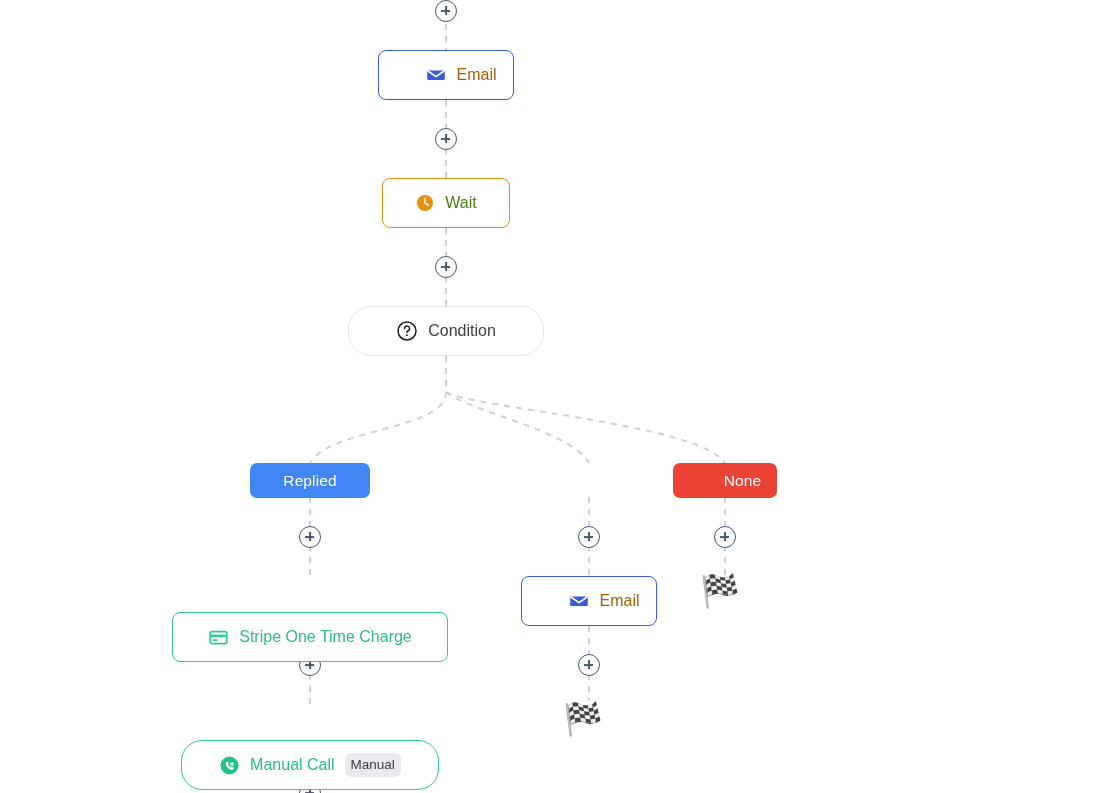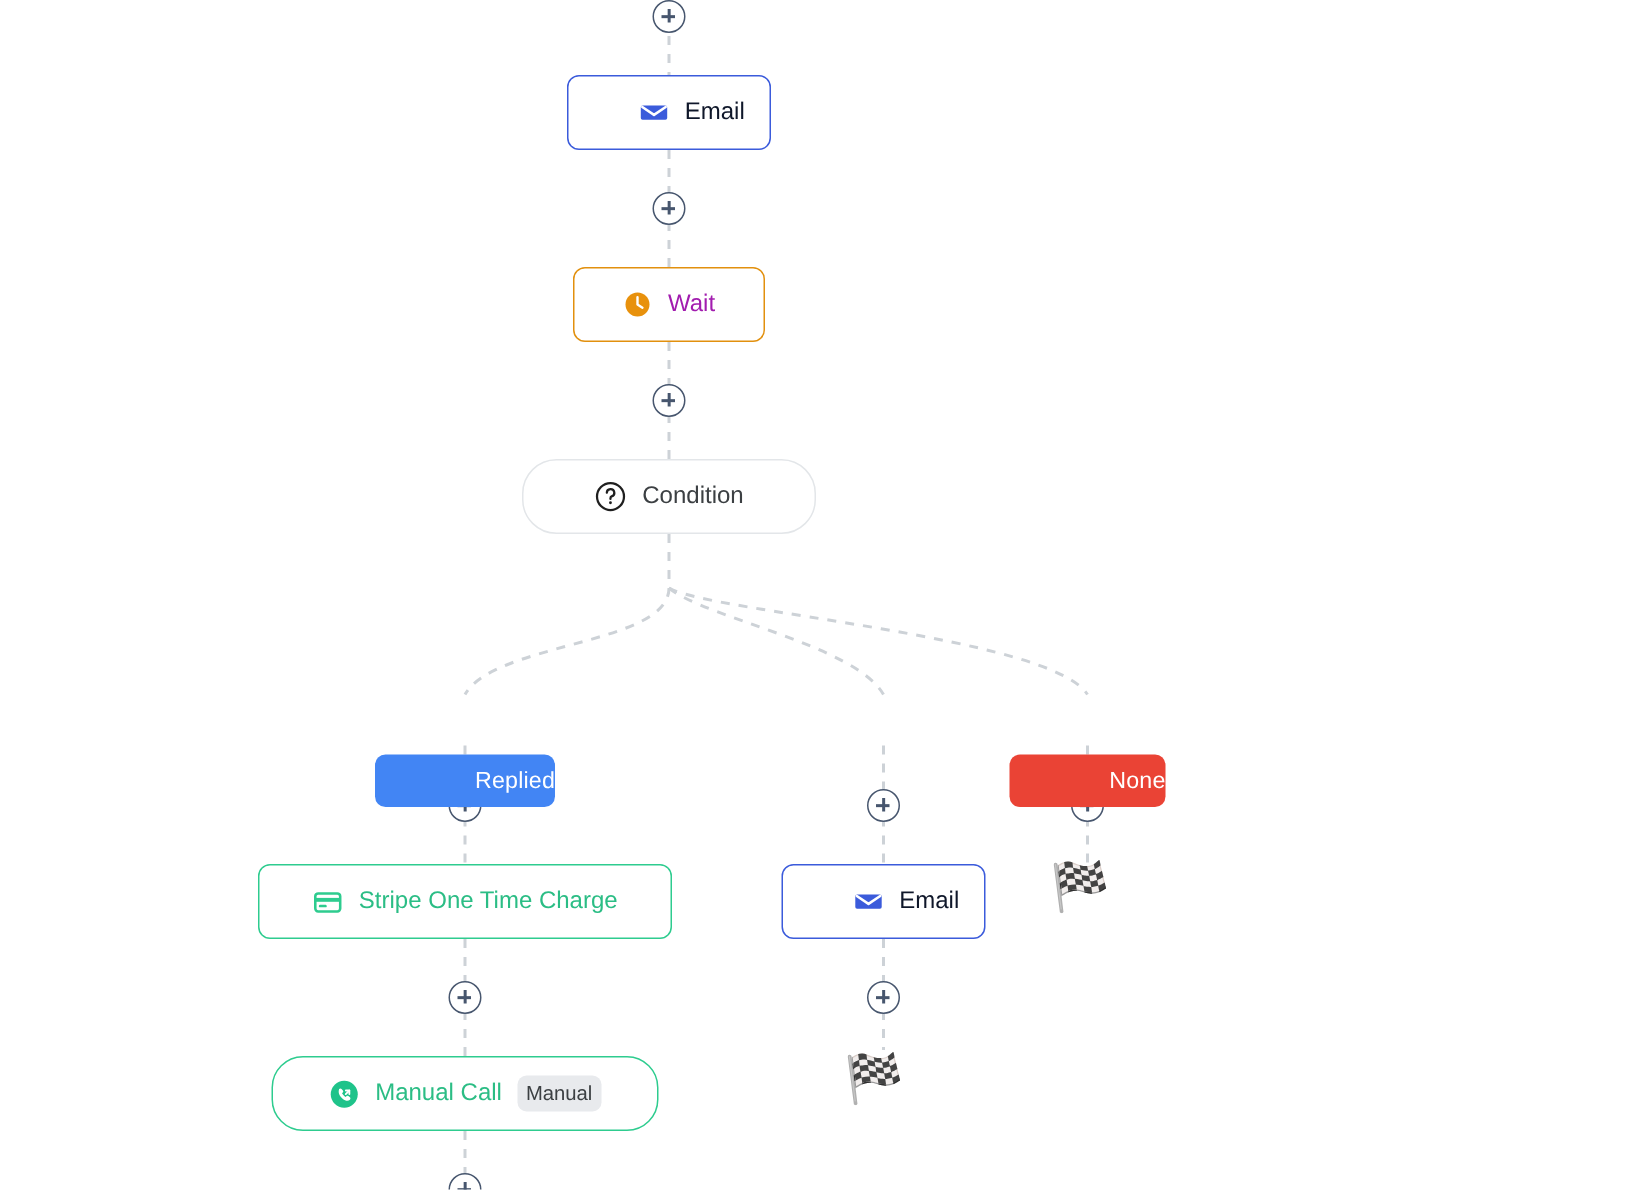--- a/index.html
+++ b/index.html
@@ -52,53 +52,53 @@
 
   .node .icon {
     display: inline-flex;
     align-items: center;
     justify-content: center;
     flex: none;
   }
 
   .node.email {
     border-color: #3b5bdb;
-    color: #0f172a;
+    color: #a16207;
     padding-left: 31px;
   }
   .node.wait {
     border-color: #e2900e;
-    color: #a21caf;
+    color: #4d7c0f;
   }
   .node.condition {
     border-color: #e3e6e9;
     color: #3c4043;
   }
   .node.stripe,
   .node.call {
     border-color: #2ecc8f;
     color: #2bbd85;
+    margin-top: 36px;
   }
 
   
   .pill {
     position: absolute;
     box-sizing: border-box;
     height: 35px;
     display: flex;
     align-items: center;
-    justify-content: flex-end;
+    justify-content: center;
     border-radius: 7px;
     color: #ffffff;
     font-size: 15.5px;
     font-weight: 500;
     letter-spacing: 0.1px;
     cursor: pointer;
     white-space: nowrap;
-    margin-top: 40px;
   }
   .pill.blue { background: #4285f4; }
   .pill.red  { background: #ea4335; }
 
   
   .badge {
     background: #e8eaed;
     color: #3c4043;
     font-size: 13.5px;
     border-radius: 6px;

